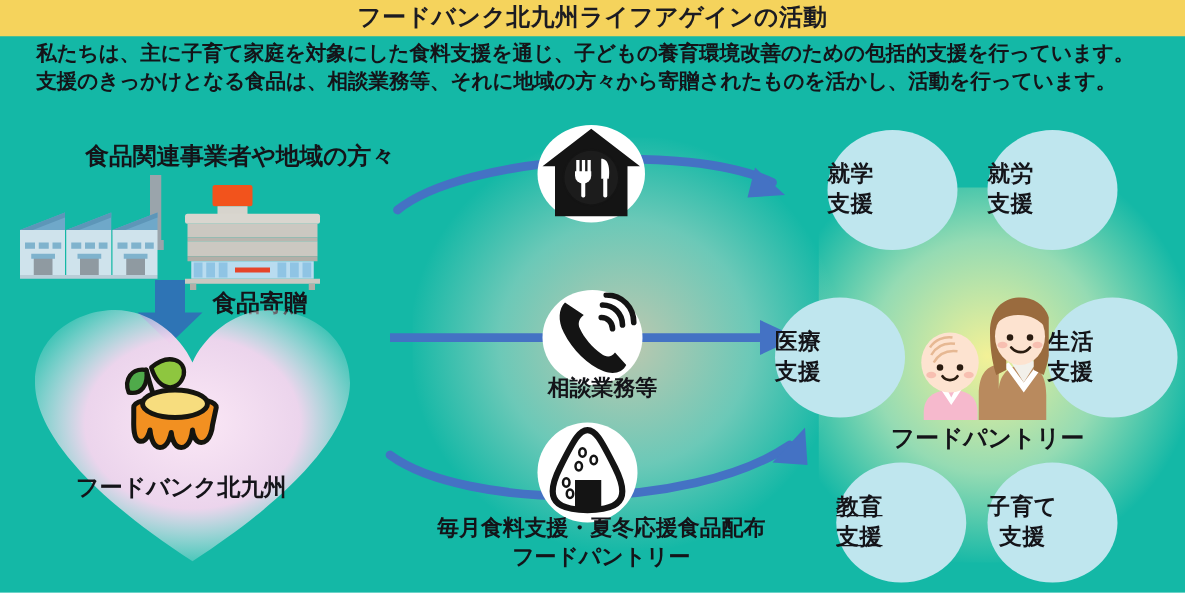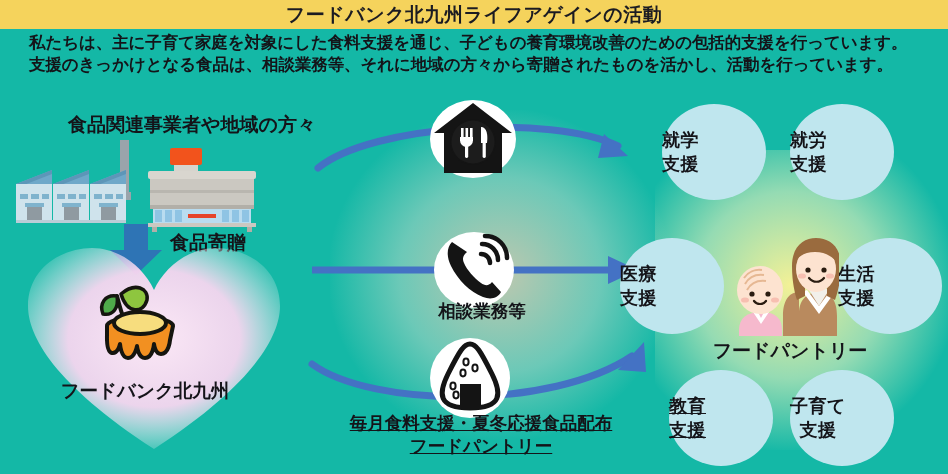--- a/index.html
+++ b/index.html
@@ -279,21 +279,21 @@
         <rect x="28" y="44" width="21" height="24" fill="#141414"></rect>
         <g fill="none" stroke="#141414" stroke-width="2">
           <ellipse cx="34" cy="22" rx="2.6" ry="3.4"></ellipse>
           <ellipse cx="43" cy="28" rx="2.6" ry="3.4"></ellipse>
           <ellipse cx="31" cy="33" rx="2.6" ry="3.4"></ellipse>
           <ellipse cx="21" cy="46" rx="2.6" ry="3.4"></ellipse>
           <ellipse cx="24" cy="55" rx="2.6" ry="3.4"></ellipse>
         </g>
       </svg>
     </div>
-    <div class="caption" style="left:0;top:70px;width:358px;text-decoration:underline;">
+    <div class="caption" style="left:0;top:70px;width:358px;">
       <div>毎月食料支援・夏冬応援食品配布</div>
       <div>フードパントリー</div>
     </div>
   </div>
 
   <div class="bubble" id="bub-shugaku">
     <span>
       <span>就学</span><br>
       <span>支援</span>
     </span>

